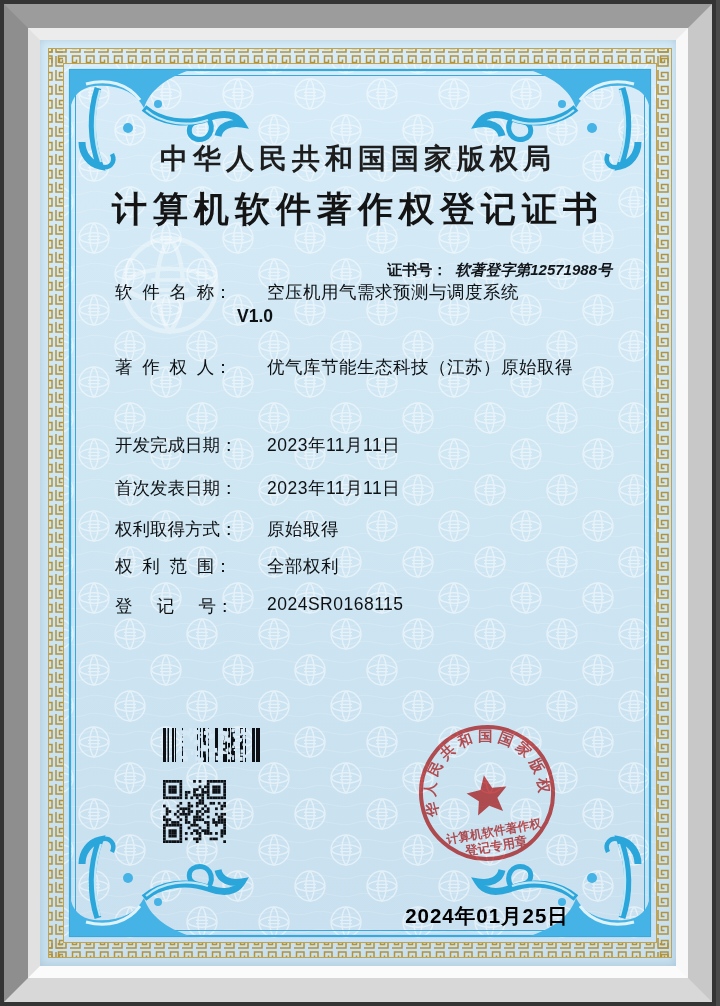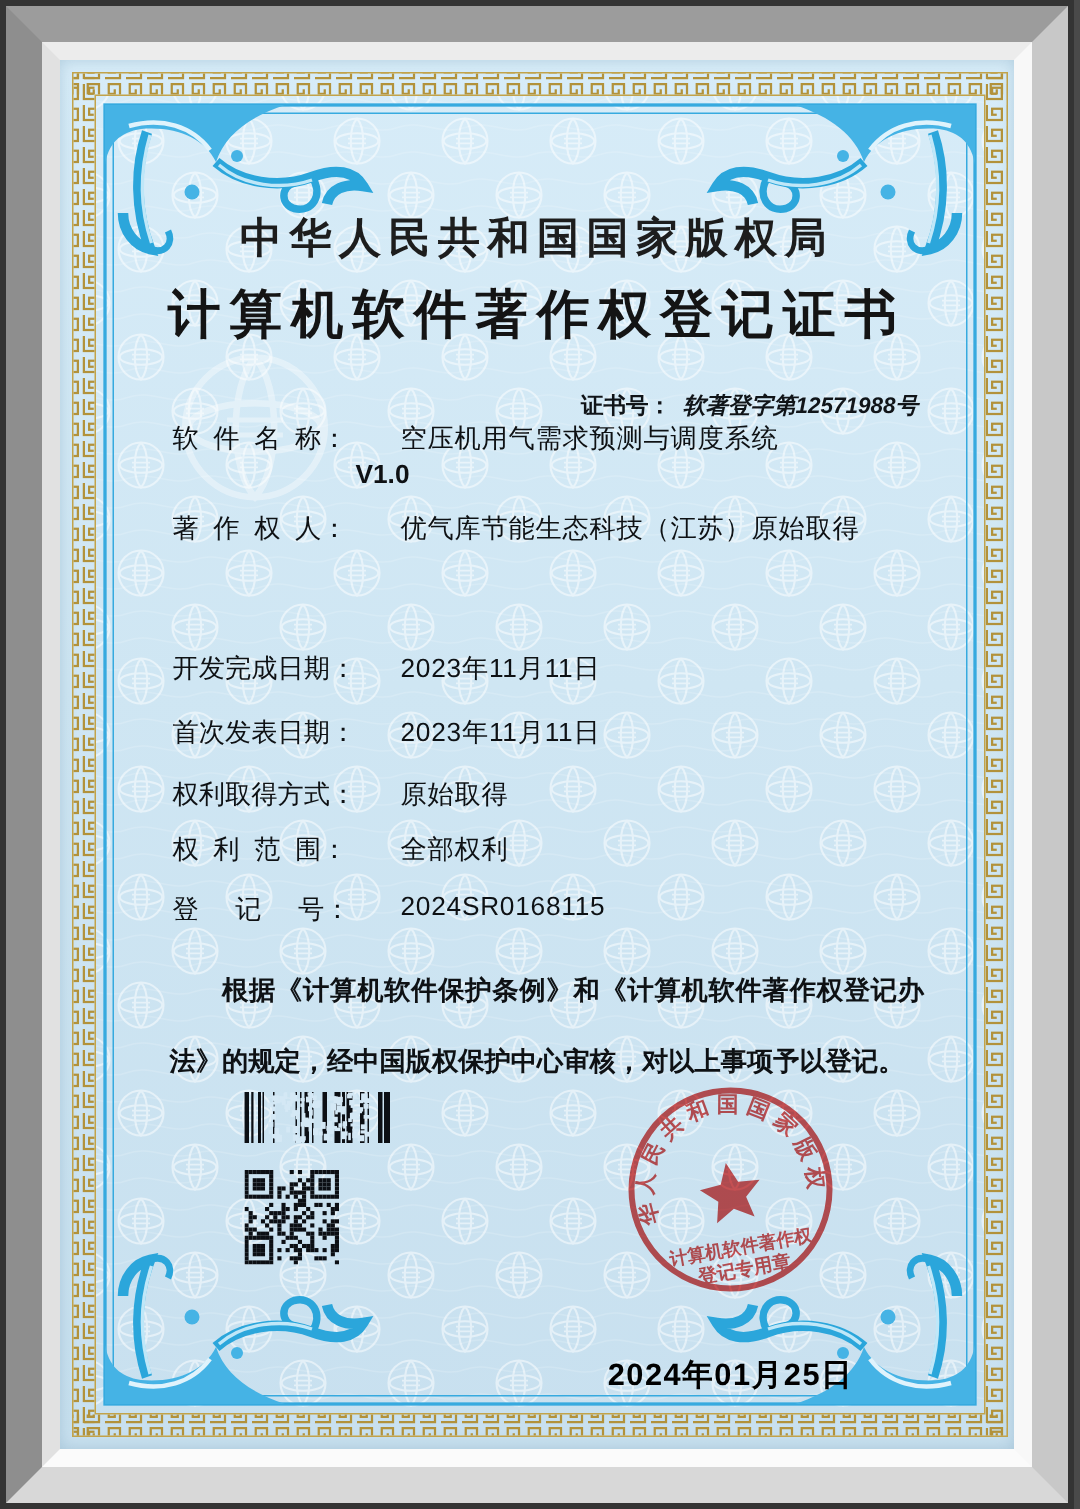--- a/index.html
+++ b/index.html
@@ -115,21 +115,21 @@
     <div class="certno">
       <span>证书号：</span><span class="certno-val">软著登字第12571988号</span>
     </div>
 
     <div class="frow" style="top:240px">
       <span class="flabel">软  件  名  称：</span>
       <span class="fvalue">空压机用气需求预测与调度系统</span>
     </div>
     <div class="version-line">V1.0</div>
 
-    <div class="frow" style="top:300px">
+    <div class="frow" style="top:315px">
       <span class="flabel">著  作  权  人：</span>
       <span class="fvalue">优气库节能生态科技（江苏）原始取得</span>
     </div>
 
     <div class="frow" style="top:393px">
       <span class="flabel">开发完成日期：</span>
       <span class="fvalue">2023年11月11日</span>
     </div>
 
     <div class="frow" style="top:436px">
@@ -145,21 +145,20 @@
     <div class="frow" style="top:514px">
       <span class="flabel">权  利  范  围：</span>
       <span class="fvalue">全部权利</span>
     </div>
 
     <div class="frow" style="top:554px">
       <span class="flabel">登     记     号：</span>
       <span class="fvalue">2024SR0168115</span>
     </div>
 
-    <div class="statement">根据《计算机软件保护条例》和《计算机软件著作权登记办法》的规定，经中国版权保护中心审核，对以上事项予以登记。</div>
 
     <svg id="barcode" class="barcode" viewBox="0 0 97 34">
         <rect x="0" y="0" width="2" height="34" fill="#0c0f14"></rect>
         <rect x="9" y="0" width="2" height="34" fill="#0c0f14"></rect>
         <rect x="12" y="0" width="1" height="34" fill="#0c0f14"></rect>
         <rect x="19" y="0" width="1" height="34" fill="#0c0f14"></rect>
         <rect x="34" y="0" width="1" height="34" fill="#0c0f14"></rect>
         <rect x="37" y="0" width="1" height="34" fill="#0c0f14"></rect>
         <rect x="40" y="0" width="3" height="34" fill="#0c0f14"></rect>
         <rect x="45" y="0" width="1" height="34" fill="#0c0f14"></rect>

